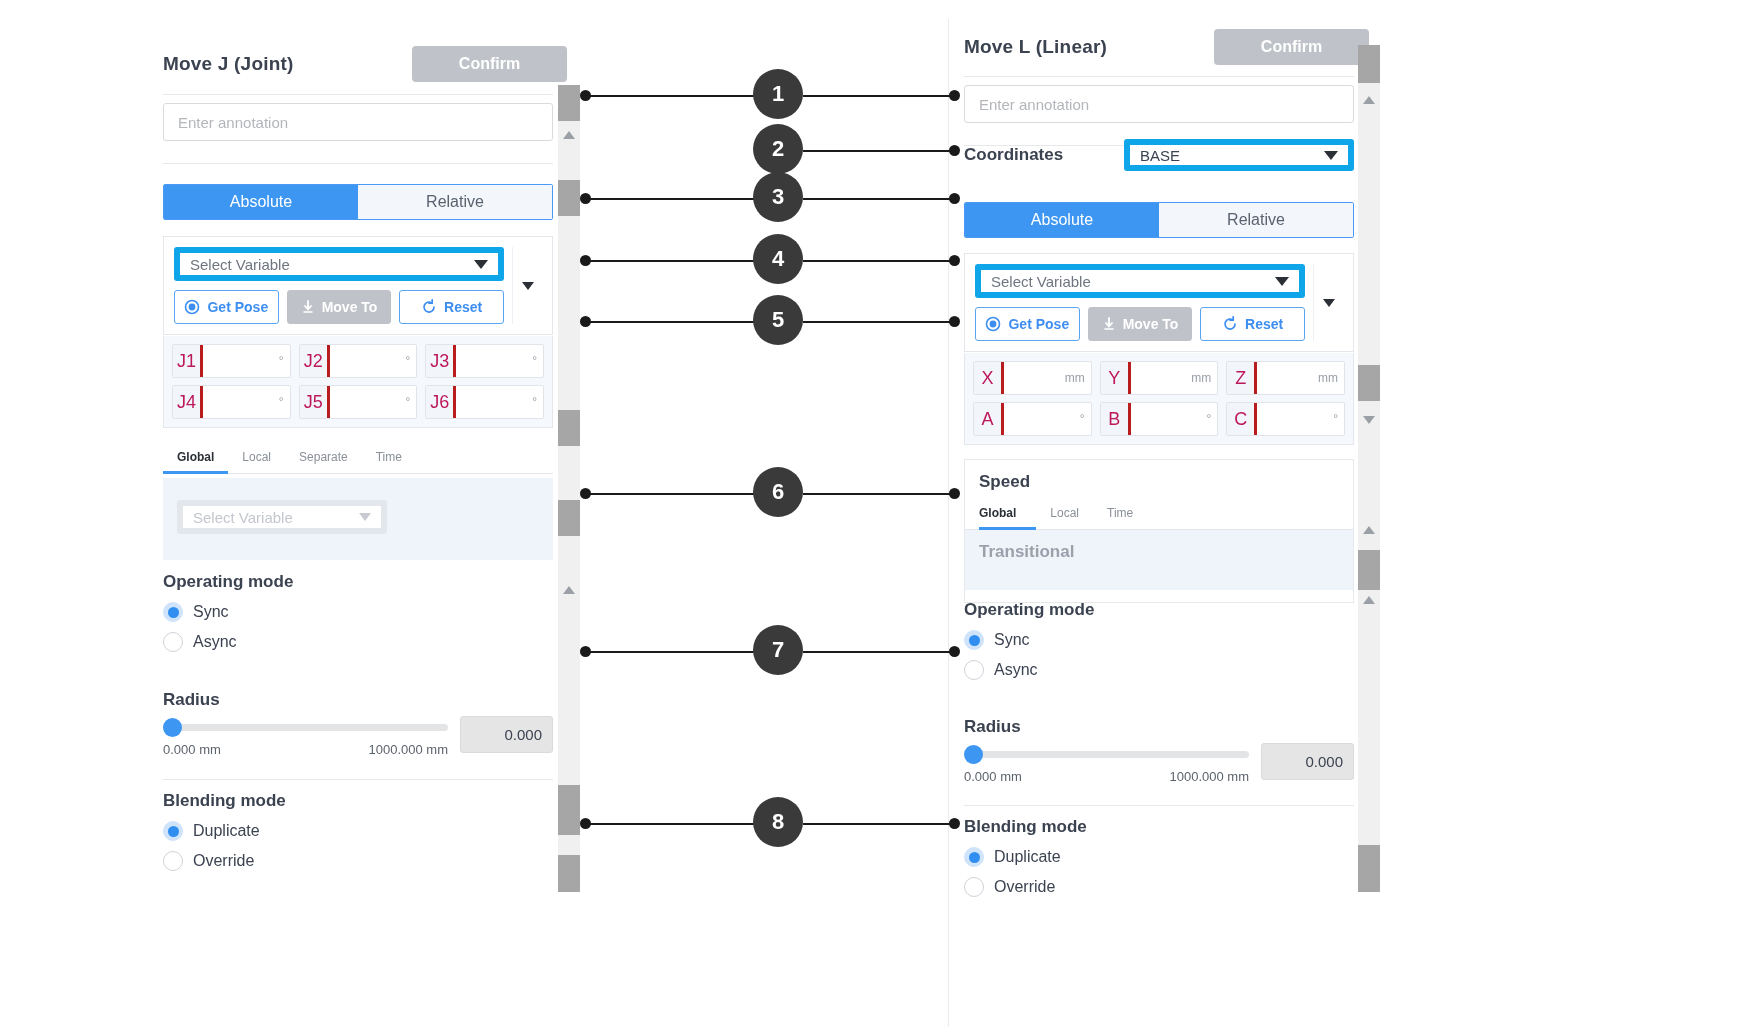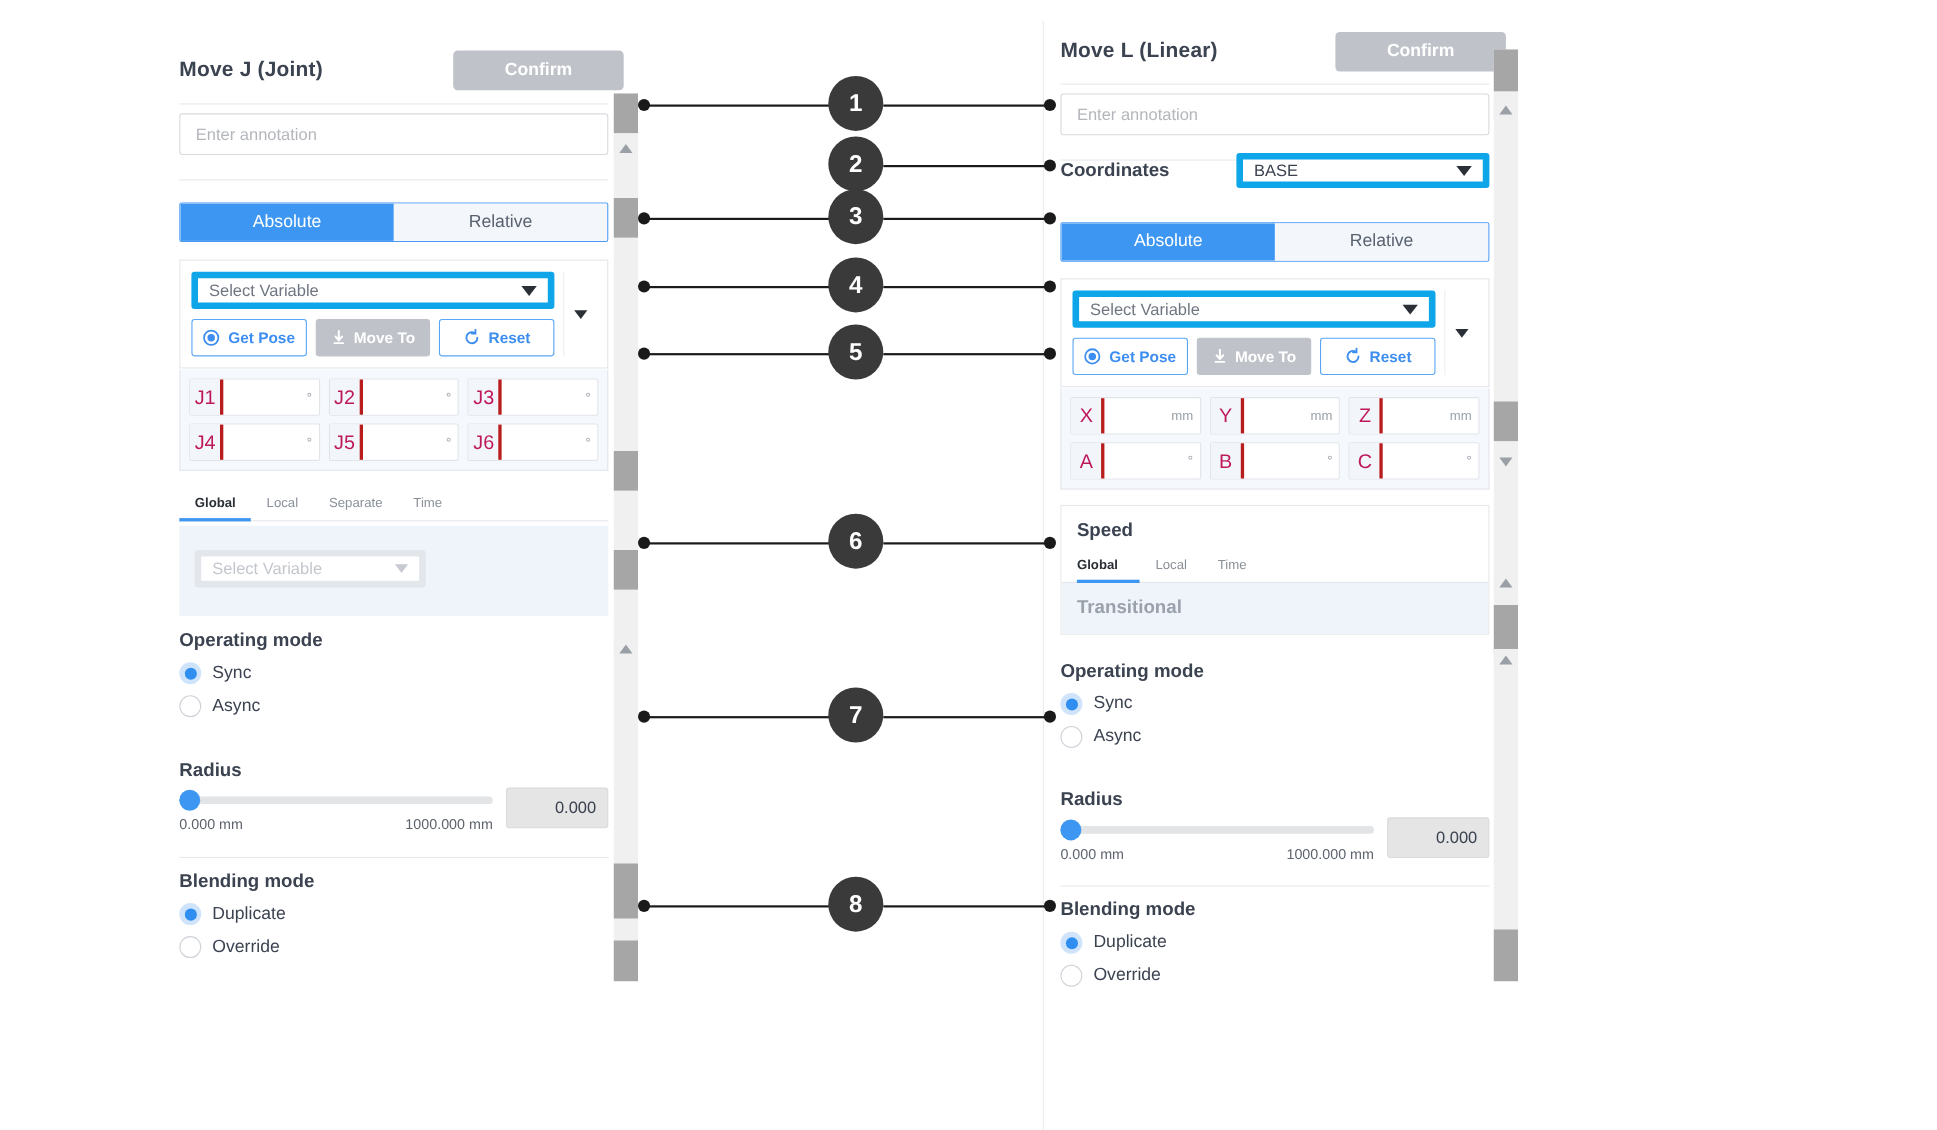--- a/index.html
+++ b/index.html
@@ -355,21 +355,21 @@
           <div class="lab">B</div>
           <div class="val">°</div>
         </div>
         <div class="fld">
           <div class="lab">C</div>
           <div class="val">°</div>
         </div>
       </div>
     </div>
 
-    <div style="position:absolute; left:15px; top:440px; width:390px; height:118px; border:1px solid #e6e9ec; overflow:hidden; background:#fff;">
+    <div style="position:absolute; left:15px; top:440px; width:390px; height:144px; border:1px solid #e6e9ec; overflow:hidden; background:#fff;">
       <div class="sec-title" style="padding:12px 14px 6px;">Speed</div>
       <div class="tabs" style="padding-left:14px;">
         <div class="active" style="padding-left:0;padding-right:20px;">Global</div>
         <div>Local</div>
         <div>Time</div>
       </div>
       <div class="panel-body-shade" style="padding:12px 14px; height:60px;">
         <div class="sec-h">Transitional</div>
       </div>
     </div>

